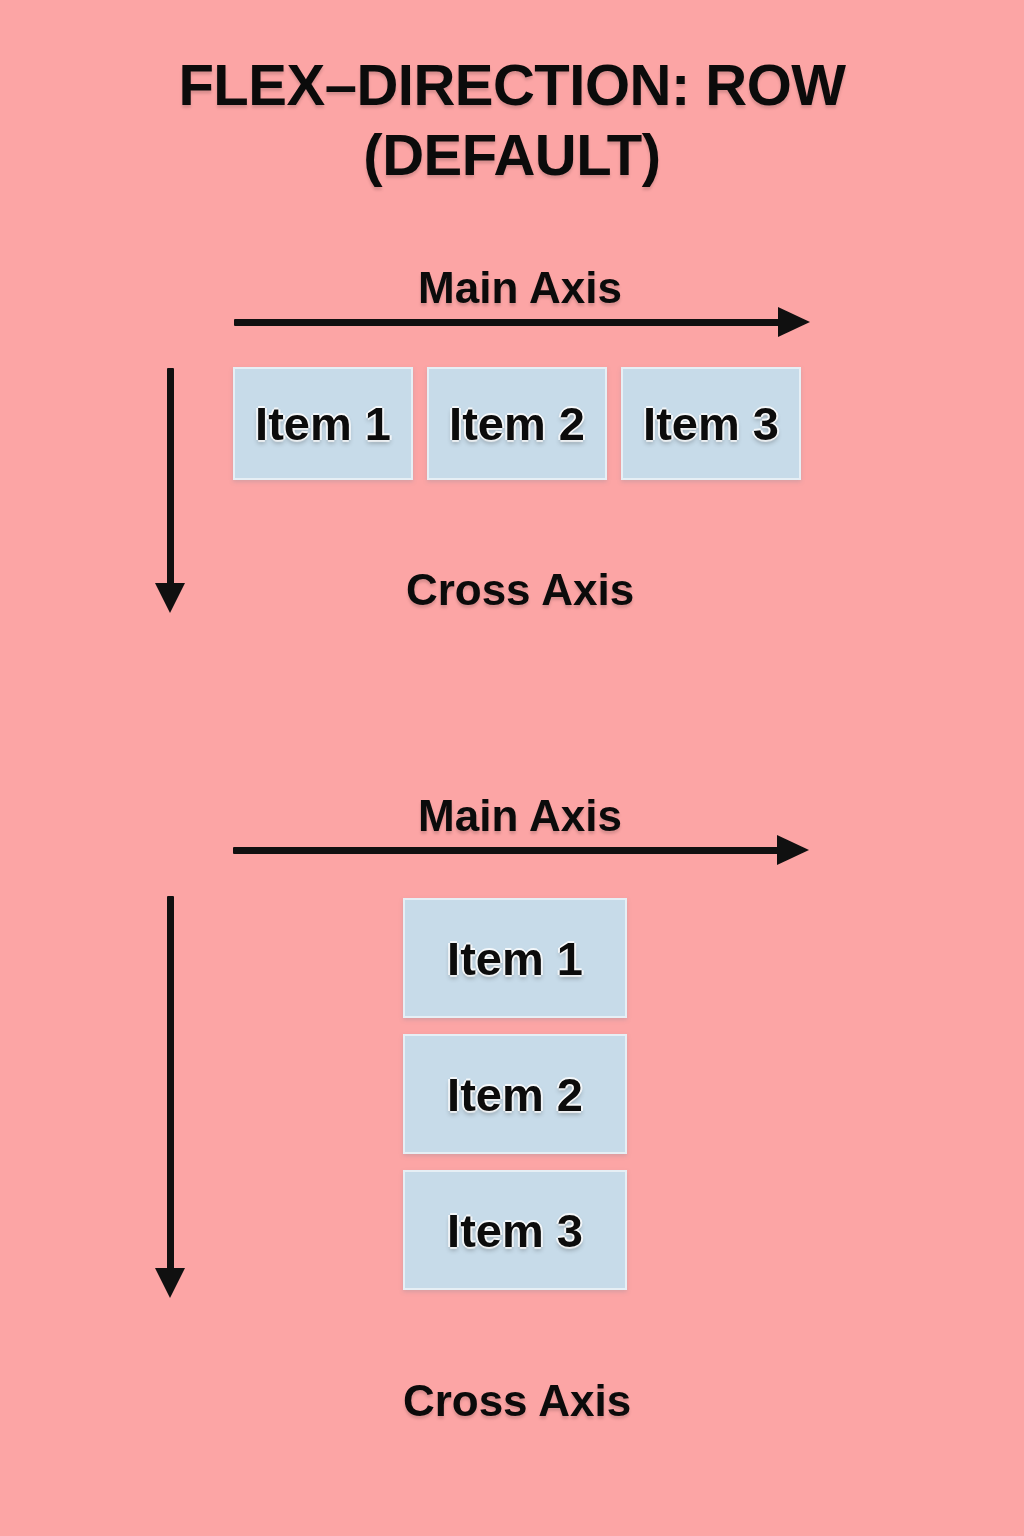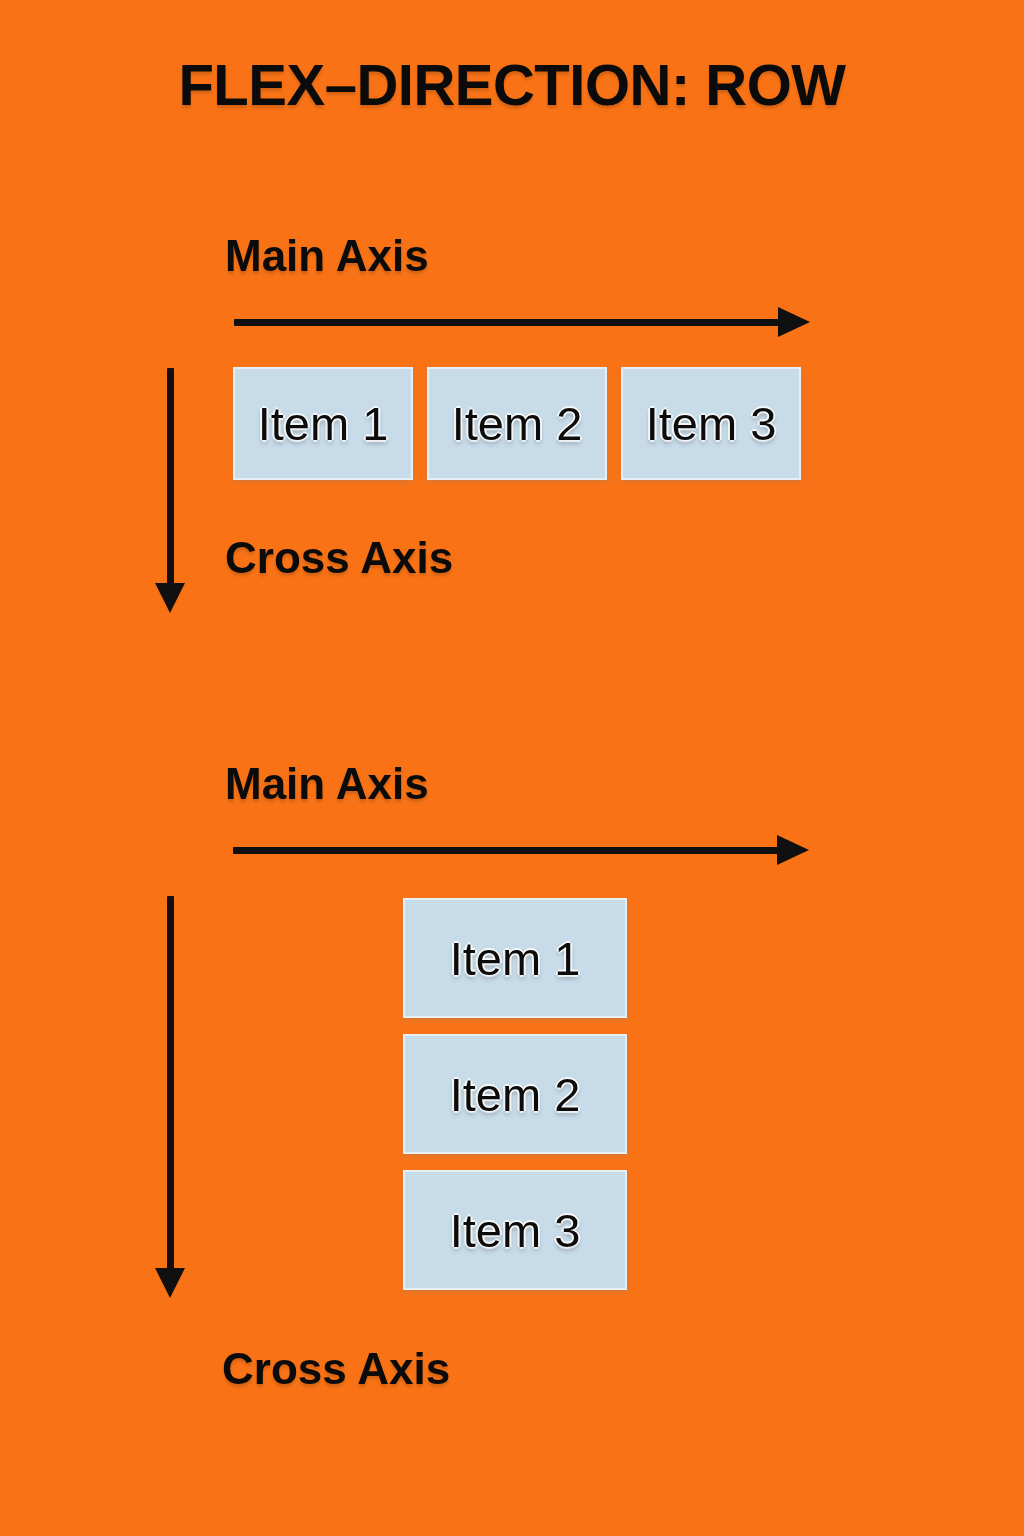--- a/index.html
+++ b/index.html
@@ -1,20 +1,20 @@
 <!DOCTYPE html>
 <html><head>
 <meta charset="utf-8">
 <style>
   html, body { margin: 0; padding: 0; background: #e8e8ea; }
   .canvas {
     position: relative;
     width: 1024px;
     height: 1536px;
-    background: #f97316;
+    background: #fca5a5;
     overflow: hidden;
     font-family: "Liberation Sans", sans-serif;
     color: #0d0d0d;
     margin: 0 auto;
   }
 
   
   .title {
     position: absolute;
     left: 0;
@@ -28,26 +28,27 @@
     color: #0b0b0b;
     text-shadow: 0 3px 3px rgba(0,0,0,0.15);
   }
   .title .tl { display: block; }
   #title-row { top: 50px; }
   #title-col { top: 658px; }
 
   
   .axis-label {
     position: absolute;
-    text-align: left;
+    text-align: center;
     font-weight: bold;
     font-size: 44px;
     line-height: 52px;
     color: #0b0b0b;
     text-shadow: 0 3px 3px rgba(0,0,0,0.15);
+    margin-top: 32px;
   }
   #main-axis-row  { left: 225px; width: 590px; top: 230px; }
   #cross-axis-row { left: 225px; width: 590px; top: 532px; }
   #main-axis-col  { left: 225px; width: 590px; top: 758px; }
   #cross-axis-col { left: 222px; width: 590px; top: 1343px; }
 
   
   .h-arrow { position: absolute; height: 30px; }
   #h-arrow-row { left: 234px; top: 307px; width: 576px; }
   #h-arrow-col { left: 233px; top: 835px; width: 576px; }
@@ -91,38 +92,39 @@
   }
   .items-col .item { width: 224px; height: 120px; }
   .item {
     background: #c7dbe9;
     border: 2px solid rgba(255,255,255,0.55);
     box-sizing: border-box;
     display: flex; align-items: center; justify-content: center;
     box-shadow: 0 2px 4px rgba(110,135,155,0.25);
   }
   .item-label {
-    font-weight: normal;
+    font-weight: bold;
     font-size: 47px;
     color: #0c0c0c;
     text-shadow:
       -2px 0 0 rgba(255,255,255,0.8),
        2px 0 0 rgba(255,255,255,0.8),
        0 -2px 0 rgba(255,255,255,0.8),
        0 2px 1px rgba(255,255,255,0.8),
        0 3px 5px rgba(0,0,0,0.3);
   }
 </style>
 </head>
 <body>
 
 <div class="canvas">
 
   <h1 class="title" id="title-row">
     <span class="tl">FLEX–DIRECTION: ROW</span>
+    <span class="tl">(DEFAULT)</span>
   </h1>
 
   <div class="axis-label" id="main-axis-row">Main Axis</div>
 
   <div class="h-arrow" id="h-arrow-row">
     <span class="shaft"></span>
     <span class="head"></span>
   </div>
 
   <div class="v-arrow" id="v-arrow-row">

